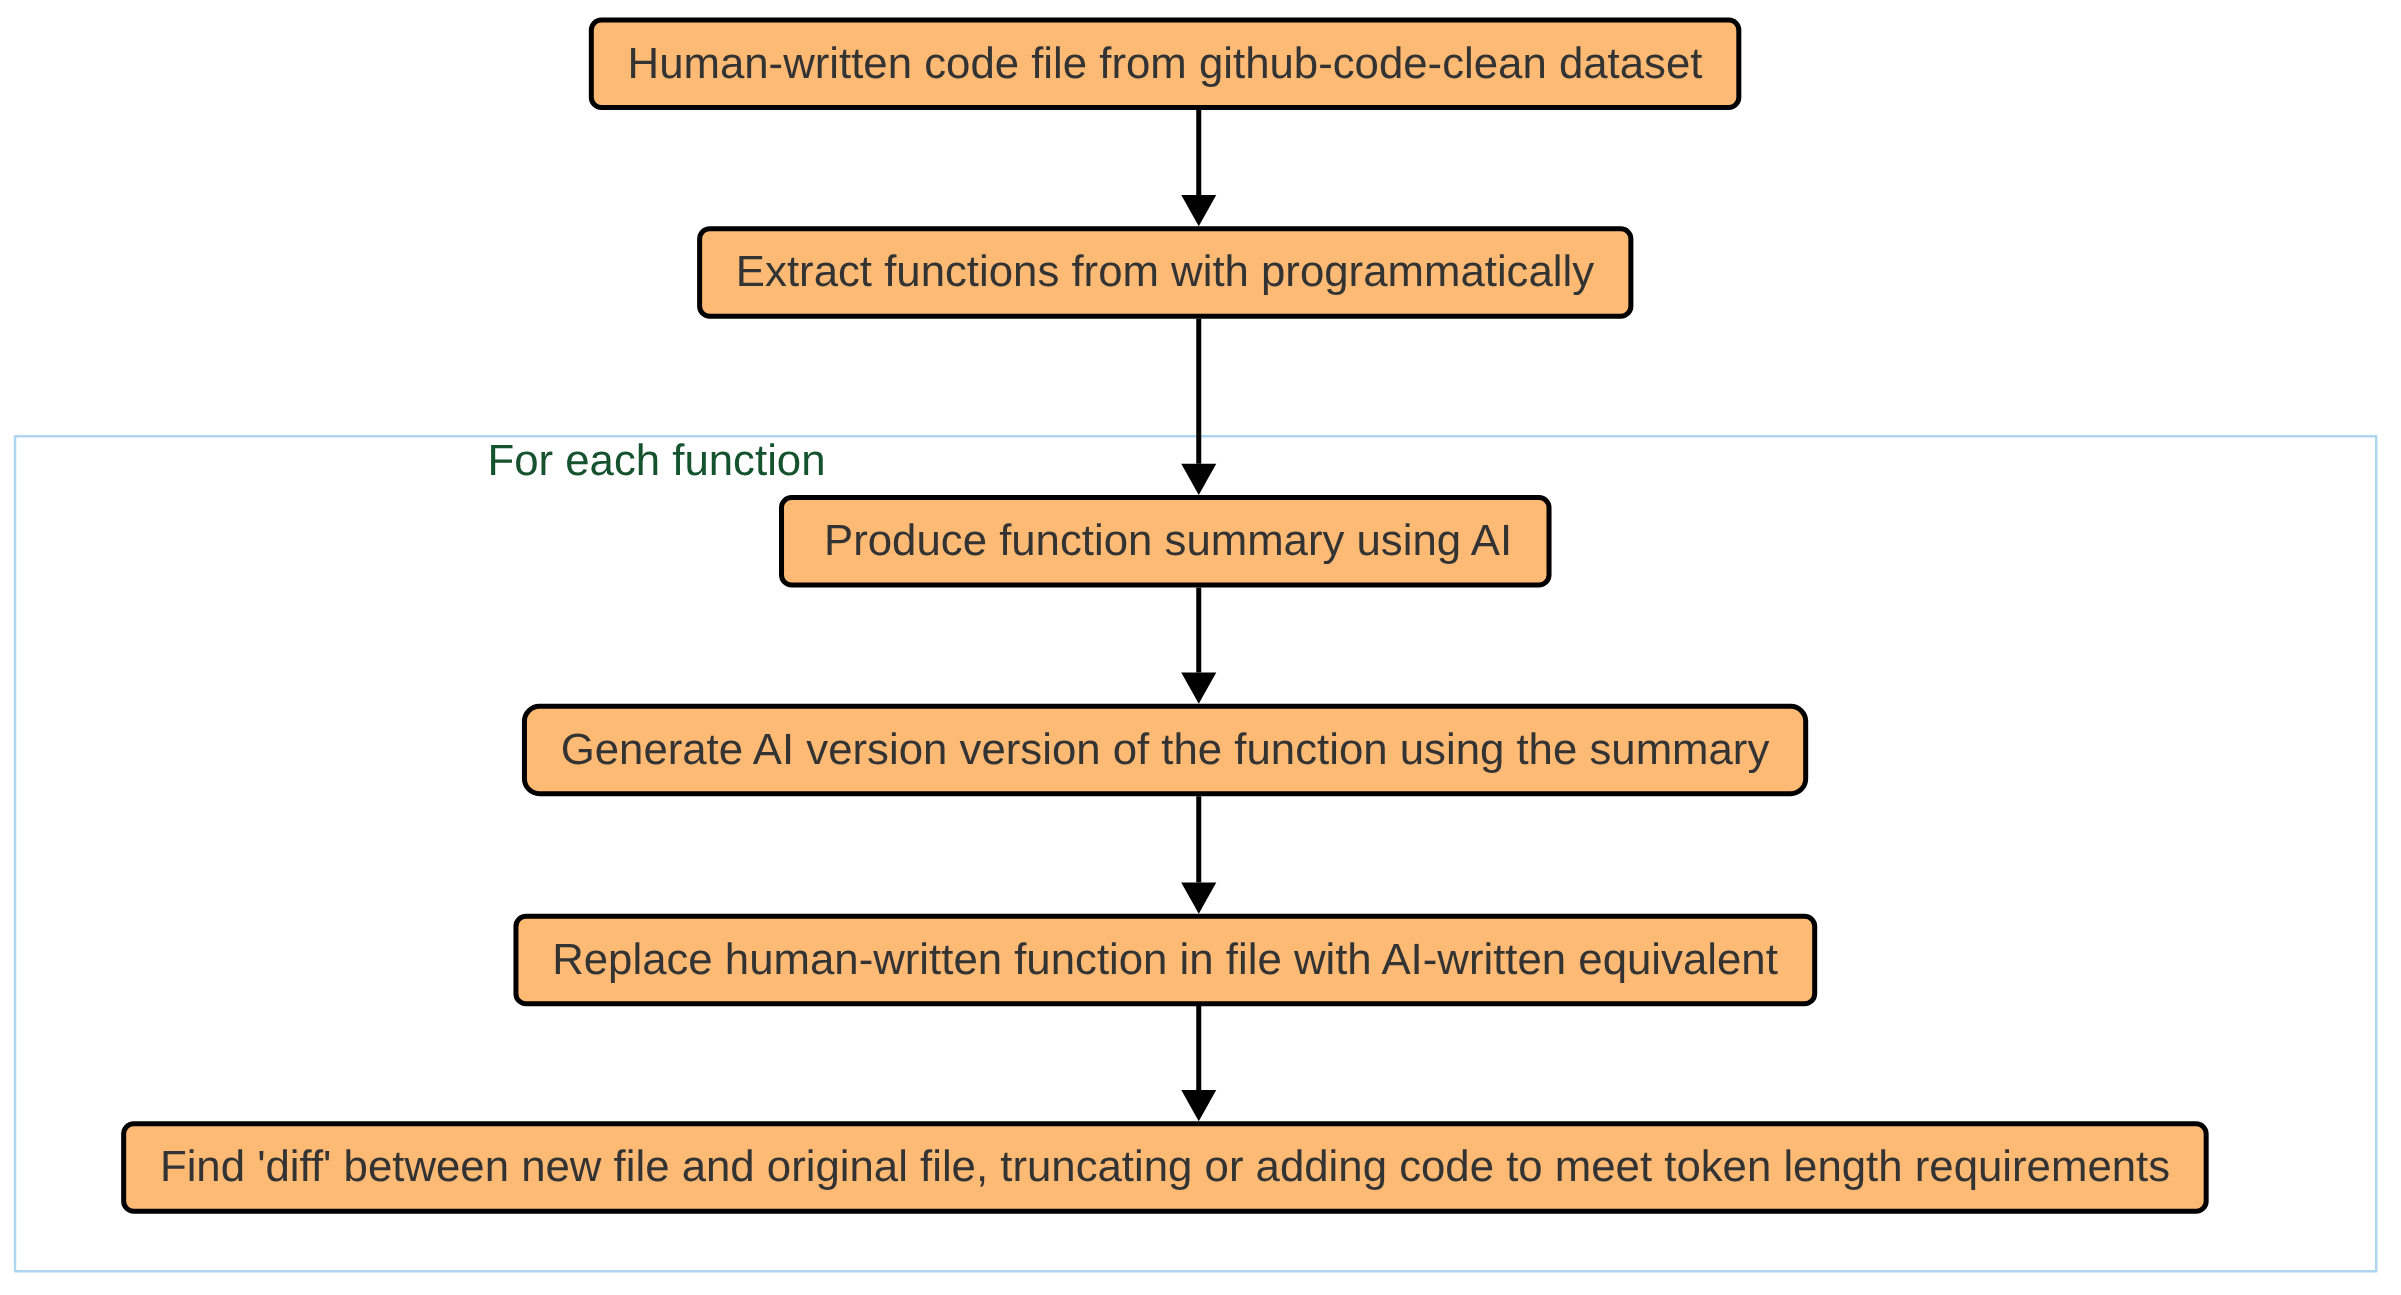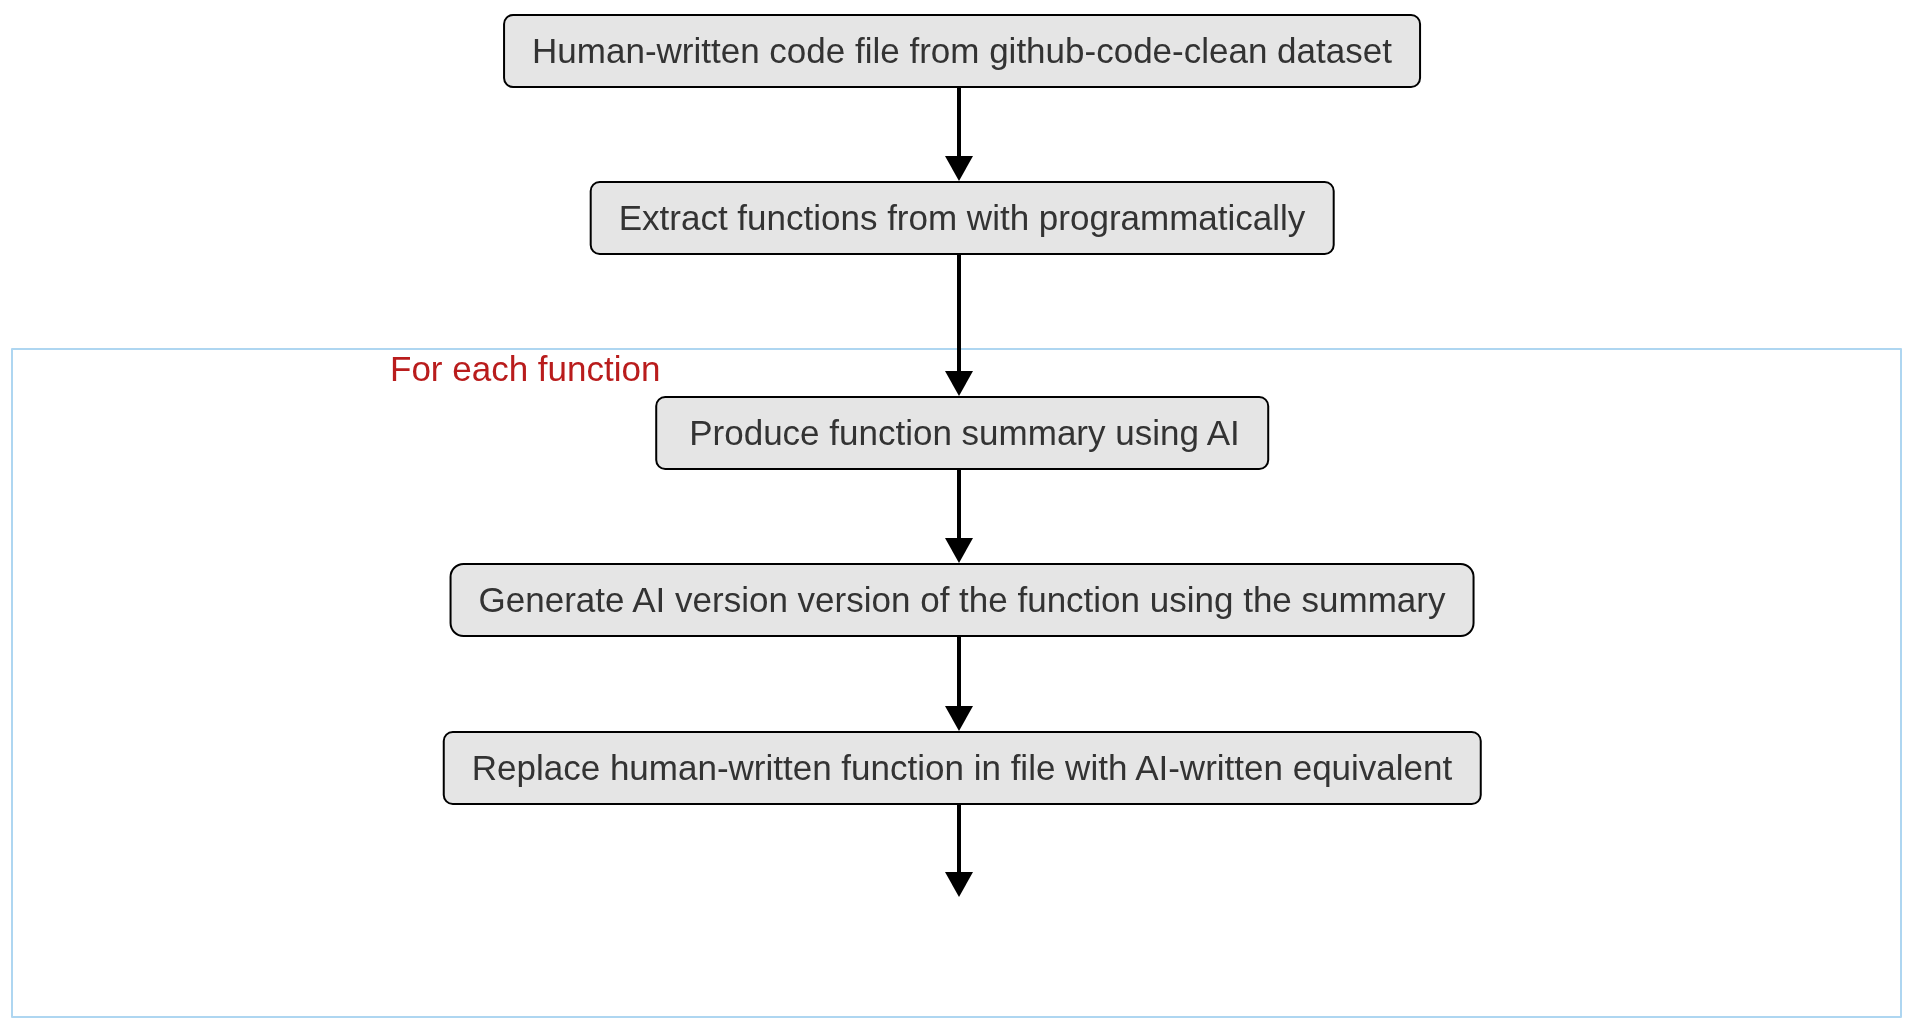--- a/index.html
+++ b/index.html
@@ -26,37 +26,37 @@
     border: 2px solid #aed6f1;
     background: #ffffff;
     border-radius: 1px;
   }
   .subgraph-label {
     position: absolute;
     left: 390px;
     top: 349px;
     font-size: 35px;
     line-height: 40px;
-    color: #b91c1c;
+    color: #14532d;
     white-space: nowrap;
   }
   
   .node {
     position: absolute;
-    left: 962px;
+    left: 932px;
     transform: translateX(-50%);
     height: 74px;
     box-sizing: border-box;
     display: flex;
     align-items: center;
     justify-content: center;
     padding: 0 27px;
     white-space: nowrap;
-    background: #e5e5e5;
-    border: 2px solid #000000;
+    background: #fdba74;
+    border: 4px solid #000000;
     border-radius: 10px;
     font-size: 35px;
     color: #333333;
   }
   .node-1 { top: 14px;  }
   .node-2 { top: 181px; }
   .node-3 { top: 396px; padding-left: 32px; }
   .node-4 { top: 563px; border-radius: 14px; }
   .node-5 { top: 731px; text-align: right; }
   .node-6 { top: 897px; }
@@ -124,14 +124,15 @@
     <div class="head"></div>
   </div>
 
   <div class="node node-5">Replace human-written function in file with AI-written equivalent</div>
 
   <div class="arrow arrow-5">
     <div class="shaft"></div>
     <div class="head"></div>
   </div>
 
+  <div class="node node-6">Find 'diff' between new file and original file, truncating or adding code to meet token length requirements</div>
 
 </div>
 
 </body></html>

